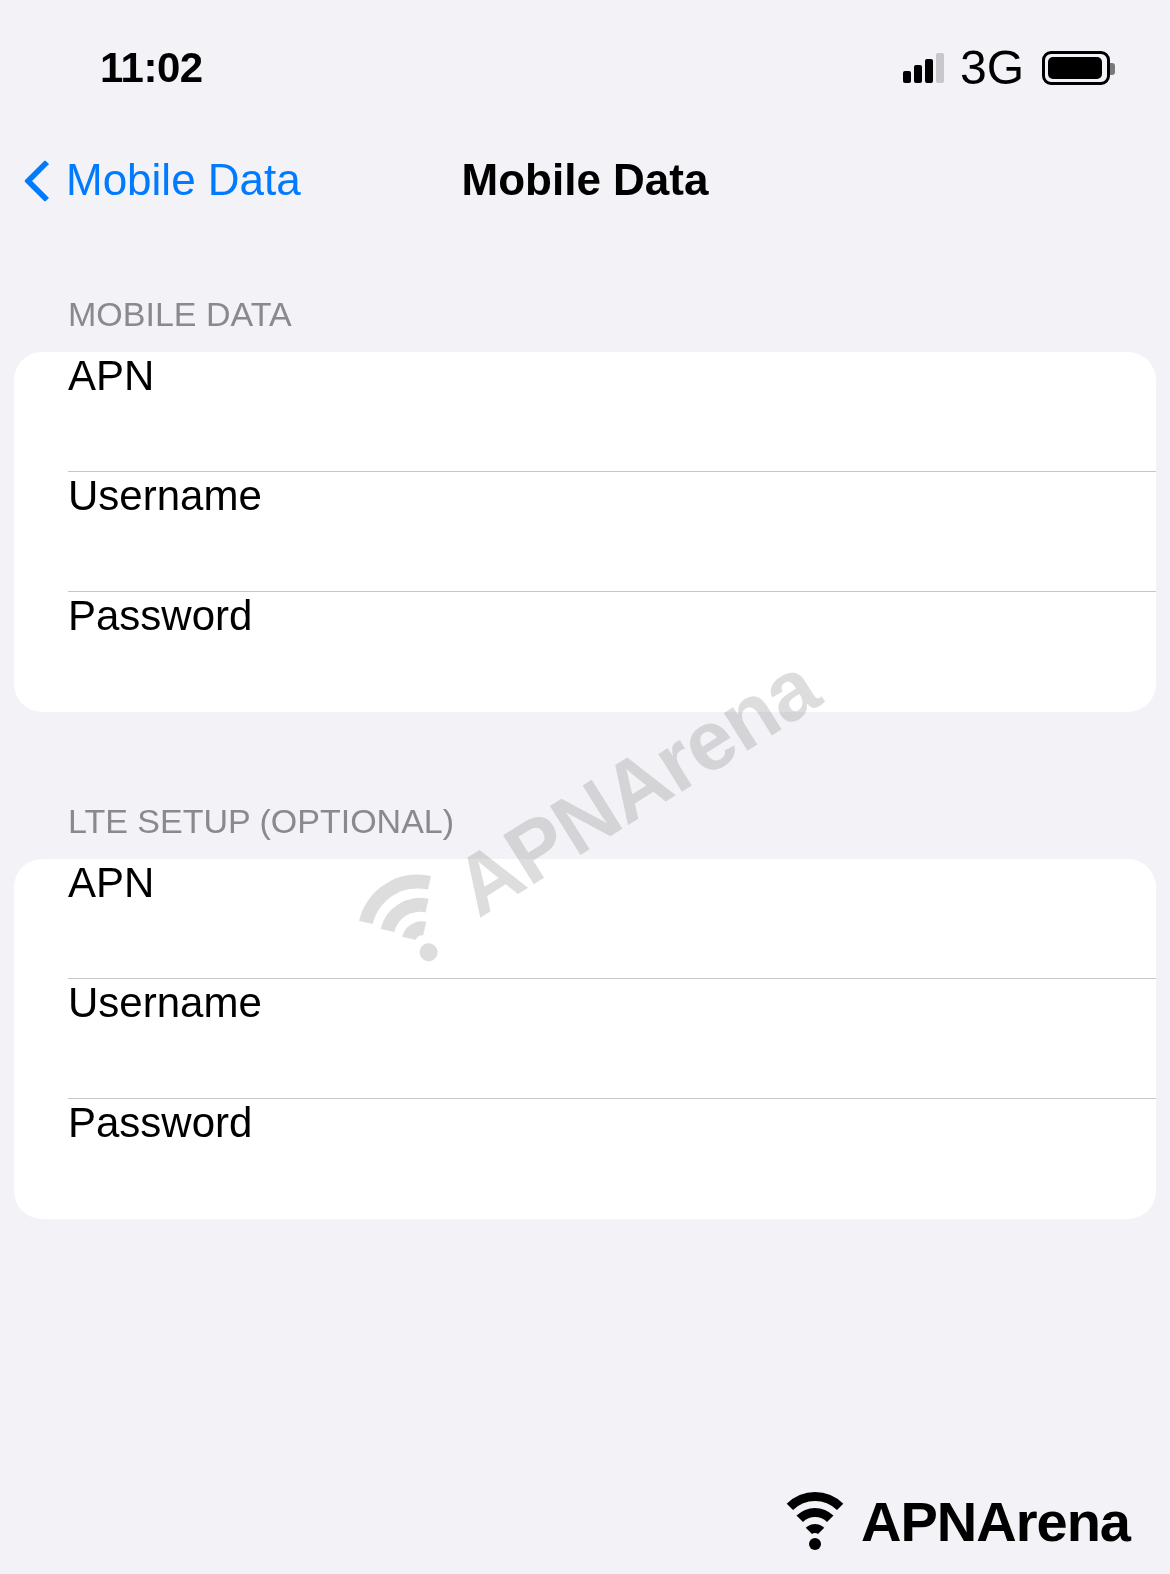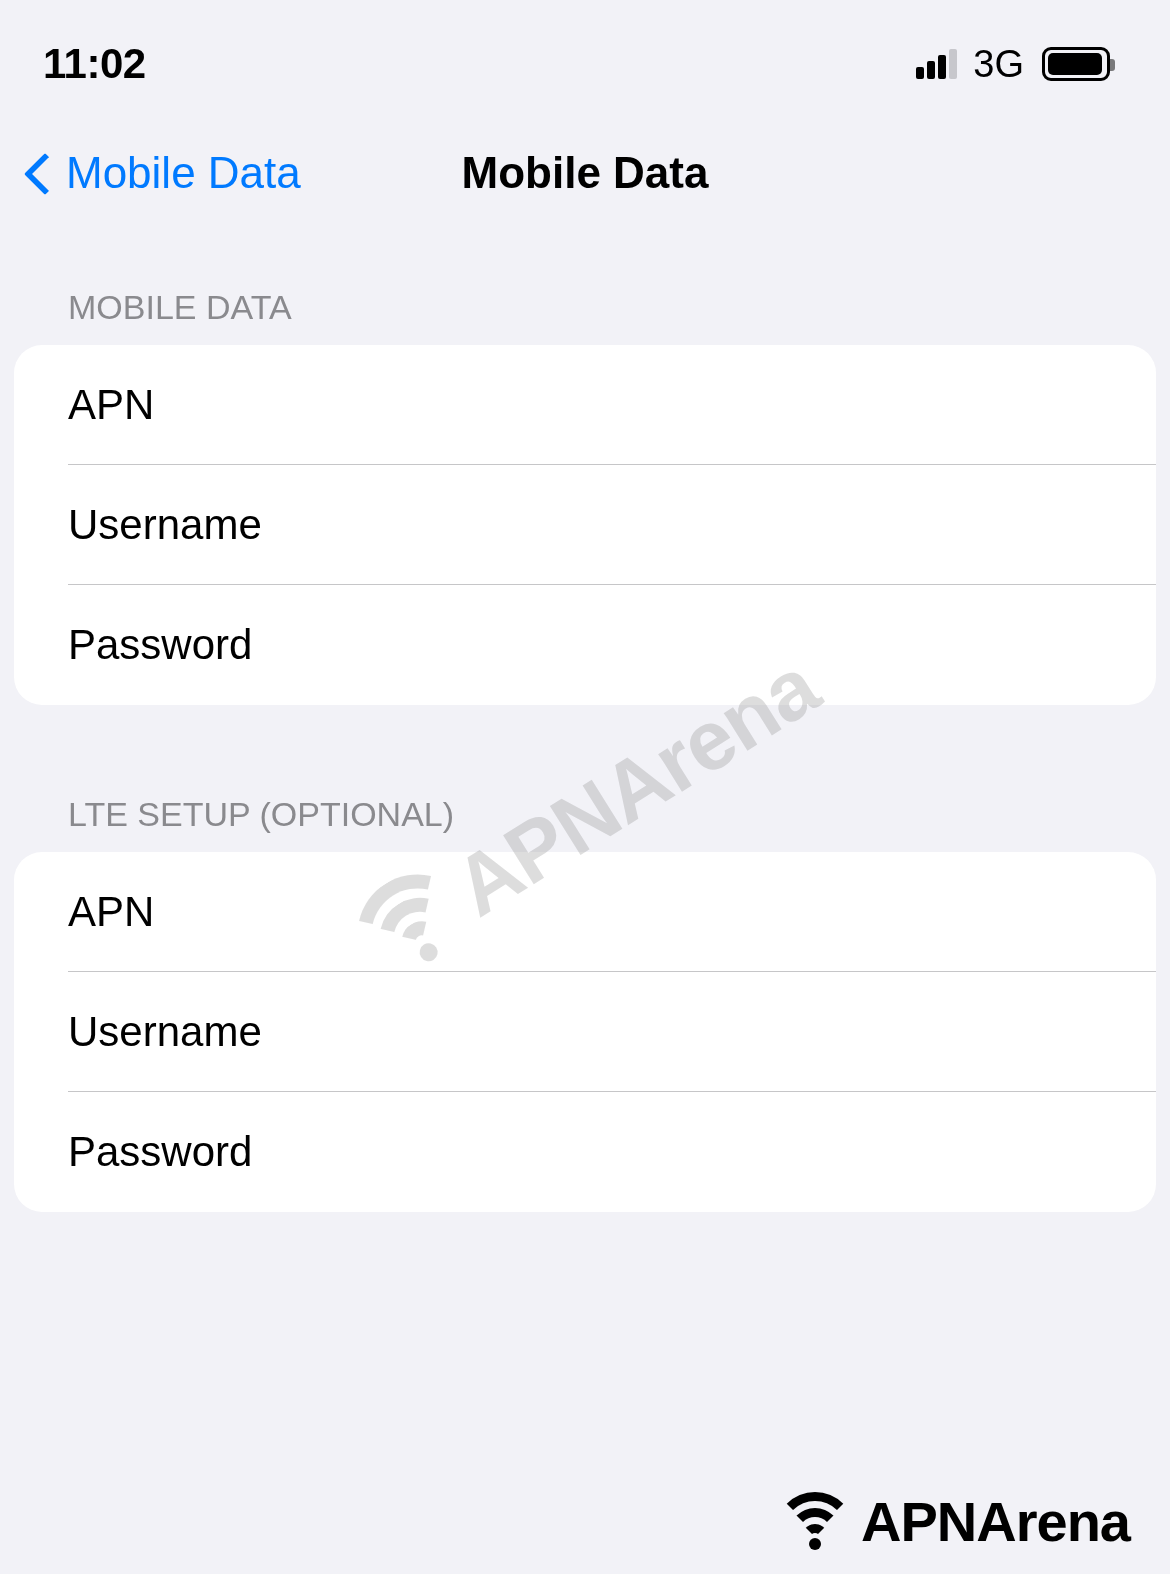--- a/index.html
+++ b/index.html
@@ -13,21 +13,21 @@
       height: 1574px;
       background: #f2f2f7;
       font-family: -apple-system, BlinkMacSystemFont, "Segoe UI", Helvetica, Arial, sans-serif;
       position: relative;
       overflow: hidden;
     }
     .status-bar {
       display: flex;
       justify-content: space-between;
       align-items: center;
-      padding: 40px 60px 30px 43px;
+      padding: 40px 60px 30px 100px;
     }
     .status-time {
       font-size: 42px;
       font-weight: 700;
       color: #000;
       letter-spacing: -0.5px;
     }
     .status-right {
       display: flex;
       align-items: center;
@@ -42,21 +42,21 @@
     .bar {
       width: 8px;
       background: #000;
       border-radius: 2px;
     }
     .bar.b1 { height: 12px; }
     .bar.b2 { height: 18px; }
     .bar.b3 { height: 24px; }
     .bar.b4 { height: 30px; background: #c7c7cc; }
     .network-label {
-      font-size: 38px;
+      font-size: 48px;
       font-weight: 500;
       color: #000;
       margin-left: 4px;
     }
     .battery {
       width: 68px;
       height: 34px;
       border: 3px solid #000;
       border-radius: 9px;
       position: relative;
@@ -137,21 +137,20 @@
       text-transform: uppercase;
     }
     .section-group {
       background: #fff;
       border-radius: 28px;
       margin-bottom: 90px;
       overflow: hidden;
     }
     .row {
       display: flex;
-      align-items: center;
       padding: 0 54px;
       height: 120px;
       position: relative;
     }
     .row:not(:last-child)::after {
       content: "";
       position: absolute;
       bottom: 0;
       left: 54px;
       right: 0;

